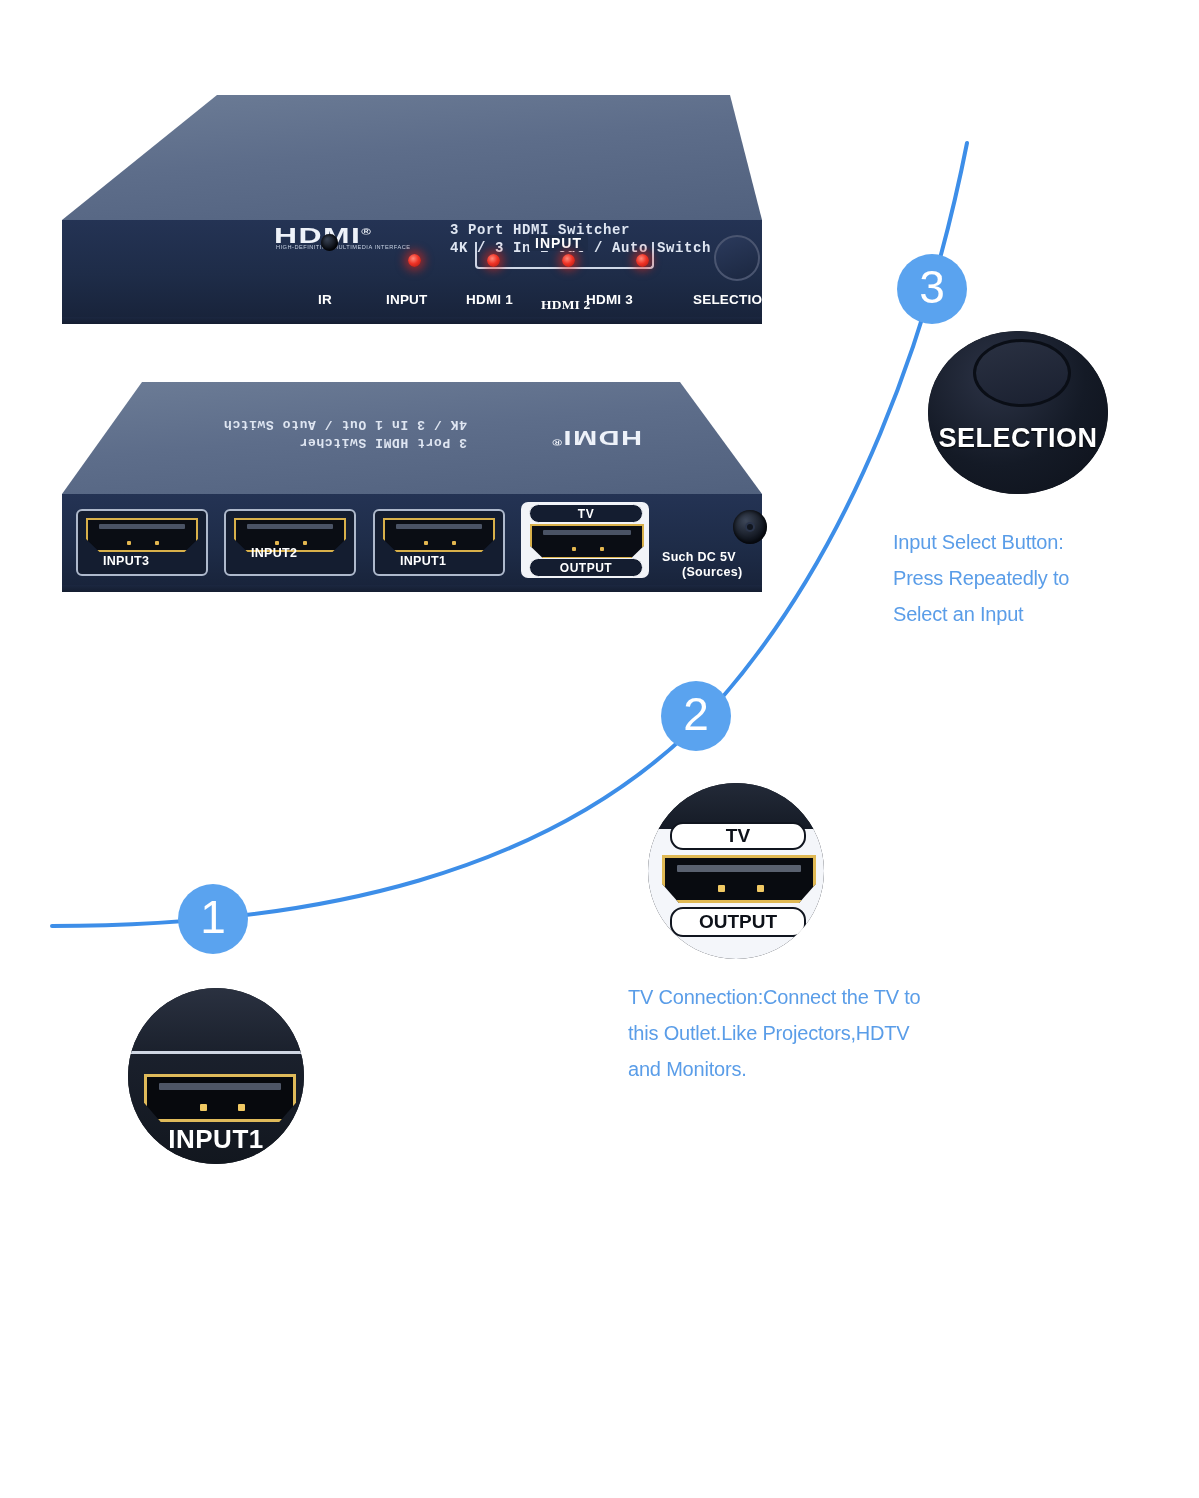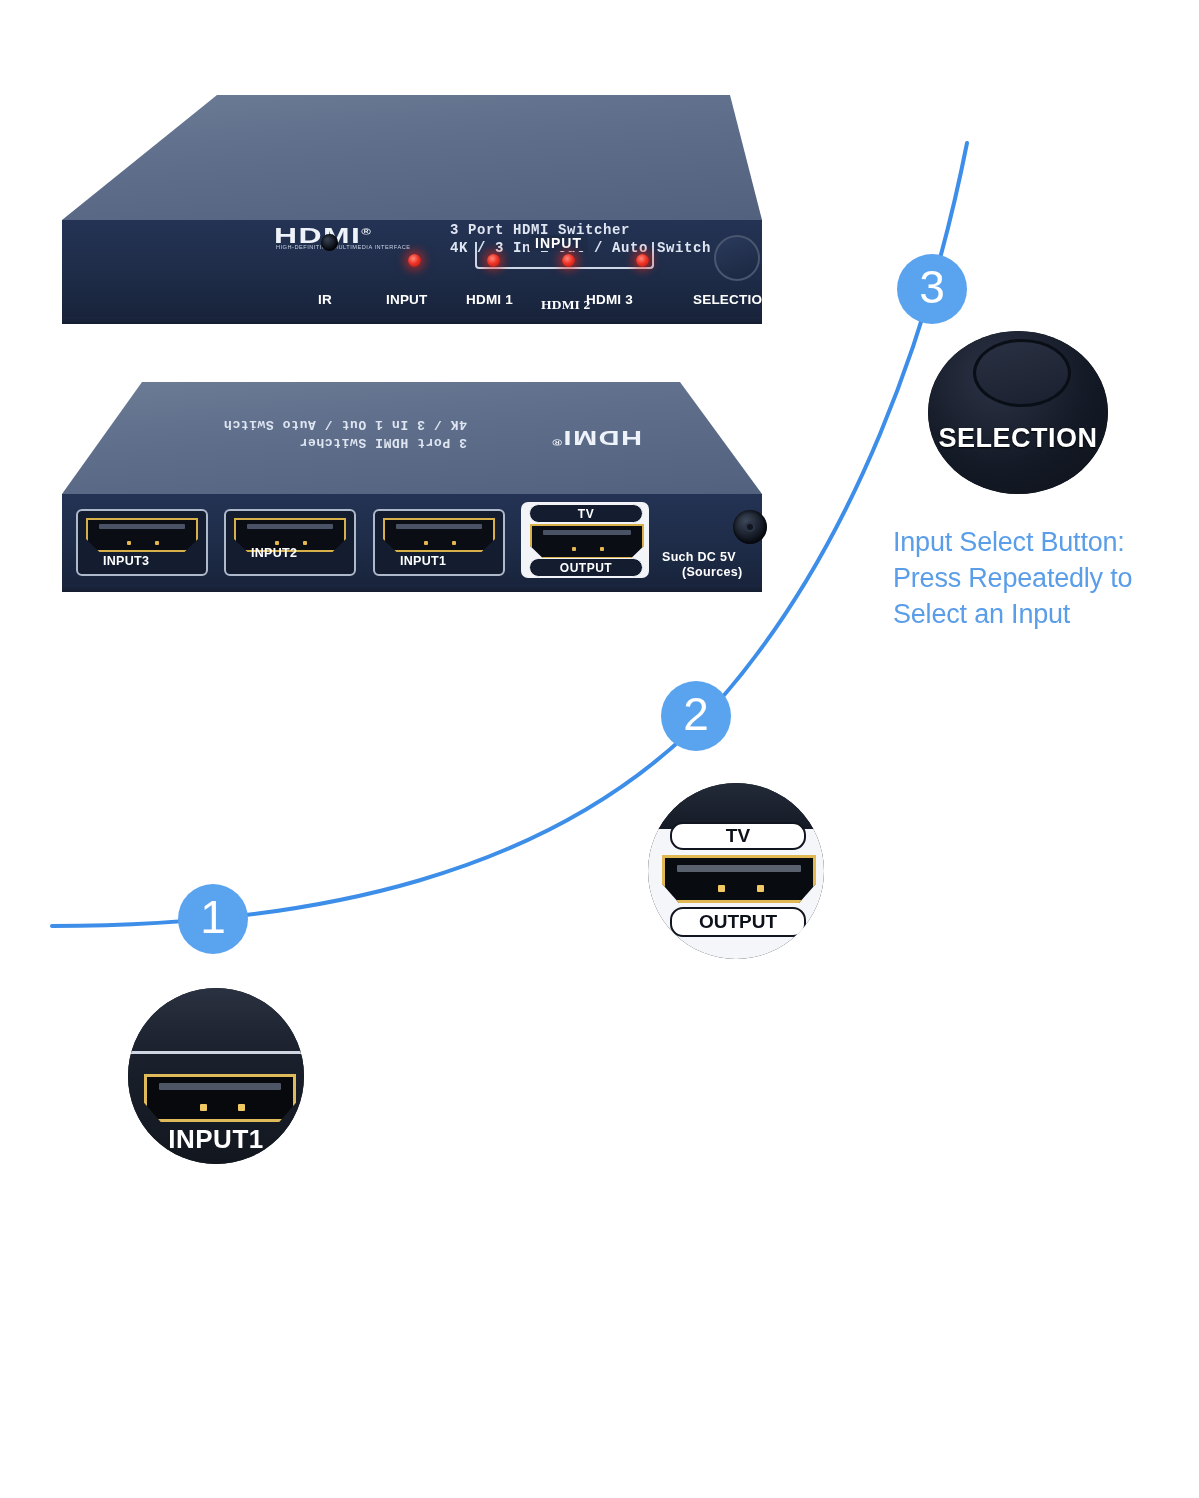--- a/index.html
+++ b/index.html
@@ -23,21 +23,21 @@
     font-size:46px;font-weight:400;line-height:1;
     font-family:"Liberation Sans", sans-serif;
     letter-spacing:0px;
   }
   .badge span{transform:translateY(-2px);}
 
   
   .caption{
     position:absolute;
     color:#5a9de8;
-    font-size:27px;
+    font-size:20px;
     line-height:36px;
     font-family:"Liberation Sans", sans-serif;
     white-space:pre-line;
     letter-spacing:-0.2px;
   }
 
   
   .device{position:absolute;}
   .dev-top{
     position:absolute;
@@ -330,20 +330,23 @@
       <div class="tvd-white" style="top:26%;height:74%;"></div>
       <div class="tvd-pill" style="left:22px;top:39px;width:132px;height:24px;font-size:19px;">TV</div>
       <div class="tvd-jack" style="left:14px;top:72px;width:148px;height:42px;clip-path:polygon(0 0,100% 0,100% 60%,89% 100%,11% 100%,0 60%);">
         <span class="pin" style="left:36%;"></span>
           <span class="pin" style="left:62%;"></span>
       </div>
       <div class="tvd-pill" style="left:22px;top:124px;width:132px;height:26px;font-size:19px;">OUTPUT</div>
     </div>
   </div>
 
+  <div class="caption" style="left:628px;top:979px;width:460px;">TV Connection:Connect the TV to
+this Outlet.Like Projectors,HDTV
+and Monitors.</div>
 
   <div class="badge" style="left:178px;top:884px;width:70px;height:70px;">
     <span>1</span>
   </div>
 
   <div class="detail" style="left:128px;top:988px;width:176px;height:176px;">
     <div class="in1-body"></div>
     <div class="in1-strip" style="top:63px;"></div>
     <div class="in1-jack" style="left:16px;top:86px;width:146px;height:42px;clip-path:polygon(0 0,100% 0,100% 60%,89% 100%,11% 100%,0 60%);">
       <span class="pin" style="left:36%;"></span>

